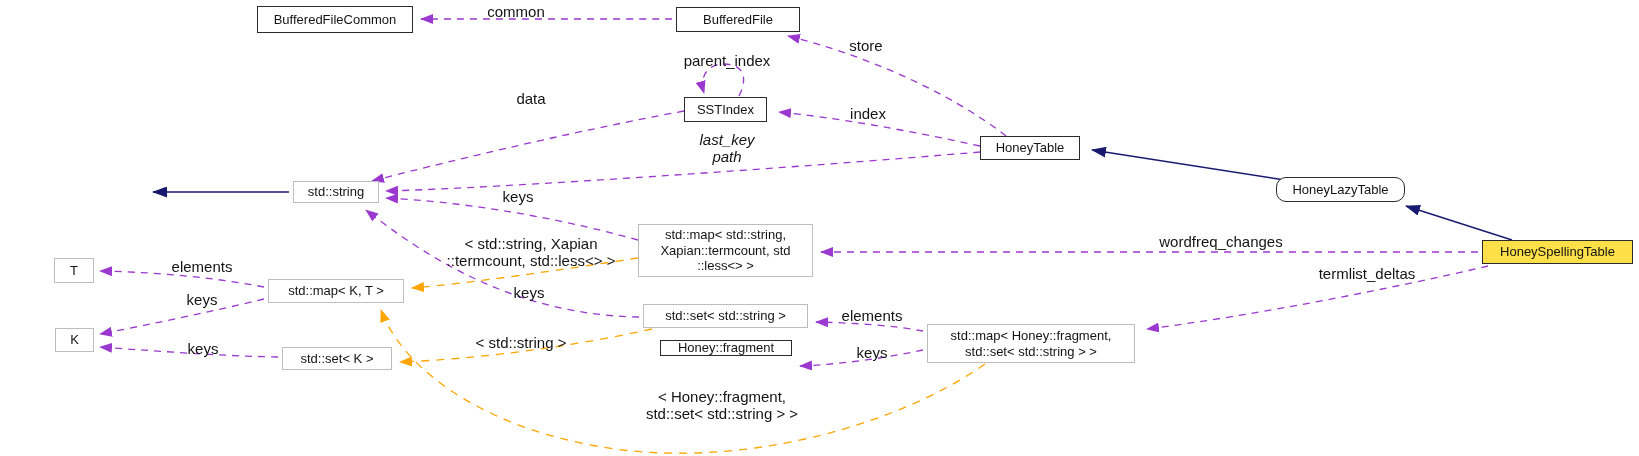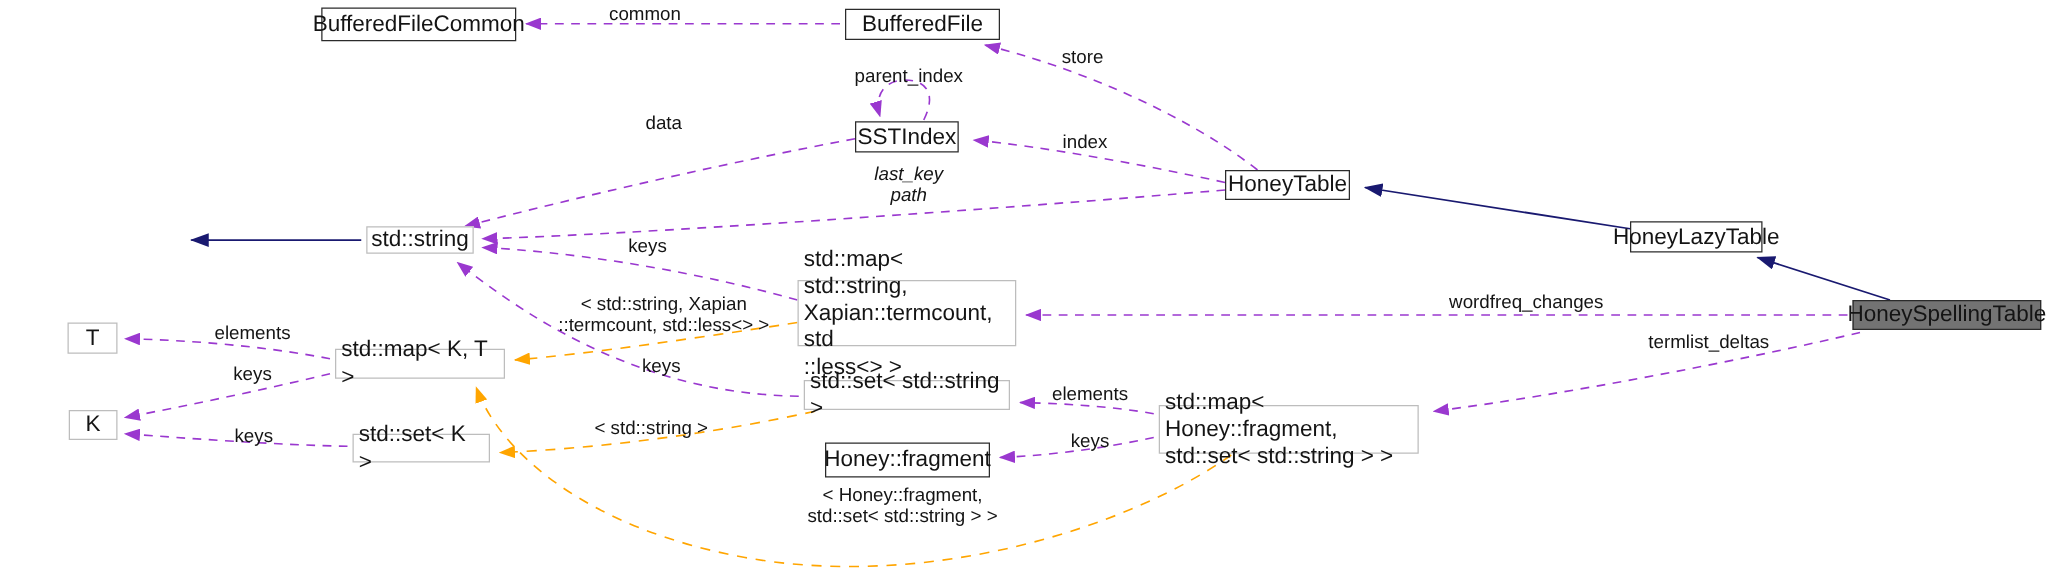--- a/index.html
+++ b/index.html
@@ -7,30 +7,31 @@
     position:relative;
     width:1639px;height:456px;
     background:#ffffff;
     font-family:"Liberation Sans","DejaVu Sans",sans-serif;
     overflow:hidden;
   }
   #edges{position:absolute;left:0;top:0;width:1639px;height:456px;}
   .node{
     position:absolute;
     display:flex;align-items:center;justify-content:center;
+    text-align:center;
     box-sizing:border-box;
     background:#ffffff;
     color:#141414;
-    font-size:18px;line-height:1.2;
+    font-size:13px;line-height:1.2;
     white-space:pre-line;
     padding:1px 4px;
   }
   .internal{border:1.5px solid #2b2b2b;}
   .external{border:1.2px solid #bdbdbd;}
-  .highlight{border:1.5px solid #2b2b2b;background:#737373;}
+  .highlight{border:1.5px solid #2b2b2b;background:#fde047;}
   .elabel{
     position:absolute;
     transform:translate(-50%,-50%);
     font-size:15px;line-height:1.15;
     color:#141414;
     white-space:pre-line;
     text-align:center;
     pointer-events:none;
   }
 </style>
@@ -80,32 +81,32 @@
       <path d="M289,192 L153,192" marker-end="url(#ah-blue)"></path>
       <path d="M1304,183 L1092,150" marker-end="url(#ah-blue)"></path>
       <path d="M1512,240 L1406,206" marker-end="url(#ah-blue)"></path>
     </g>
   </svg>
 
   <div class="node internal" style="left:257px;top:6px;width:156px;height:27px;">BufferedFileCommon</div>
   <div class="node internal" style="left:676px;top:7px;width:124px;height:25px;">BufferedFile</div>
   <div class="node internal" style="left:684px;top:97px;width:83px;height:25px;">SSTIndex</div>
   <div class="node internal" style="left:980px;top:136px;width:100px;height:24px;">HoneyTable</div>
-  <div class="node internal" style="left:1304px;top:177px;width:106px;height:25px;">HoneyLazyTable</div>
+  <div class="node internal" style="left:1276px;top:177px;width:129px;height:25px;border-radius:10px;">HoneyLazyTable</div>
   <div class="node highlight" style="left:1482px;top:240px;width:151px;height:24px;">HoneySpellingTable</div>
   <div class="node external" style="left:293px;top:181px;width:86px;height:22px;">std::string</div>
   <div class="node external" style="left:638px;top:224px;width:175px;height:53px;">std::map&lt; std::string,
 Xapian::termcount, std
 ::less&lt;&gt; &gt;</div>
   <div class="node external" style="left:54px;top:258px;width:40px;height:25px;">T</div>
   <div class="node external" style="left:55px;top:328px;width:39px;height:24px;">K</div>
   <div class="node external" style="left:268px;top:279px;width:136px;height:24px;">std::map&lt; K, T &gt;</div>
   <div class="node external" style="left:282px;top:347px;width:110px;height:23px;">std::set&lt; K &gt;</div>
   <div class="node external" style="left:643px;top:304px;width:165px;height:24px;">std::set&lt; std::string &gt;</div>
-  <div class="node internal" style="left:660px;top:354px;width:132px;height:28px;">Honey::fragment</div>
+  <div class="node internal" style="left:660px;top:340px;width:132px;height:16px;">Honey::fragment</div>
   <div class="node external" style="left:927px;top:324px;width:208px;height:39px;">std::map&lt; Honey::fragment,
 std::set&lt; std::string &gt; &gt;</div>
 
   <div class="elabel" style="left:516px;top:12px;">common</div>
   <div class="elabel" style="left:866px;top:46px;">store</div>
   <div class="elabel" style="left:727px;top:61px;">parent_index</div>
   <div class="elabel" style="left:868px;top:114px;">index</div>
   <div class="elabel" style="left:531px;top:99px;">data</div>
   <div class="elabel" style="left:727px;top:148px;font-style:italic;">last_key
 path</div>

